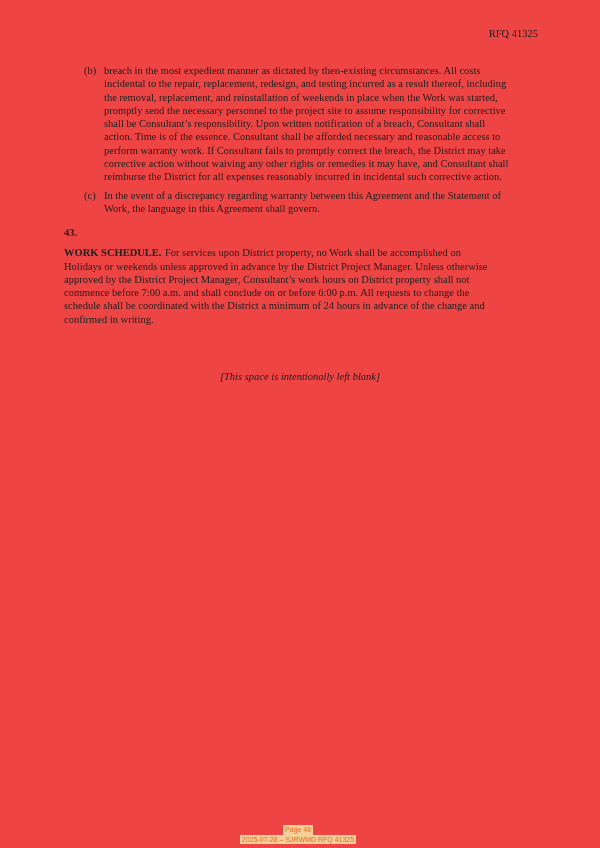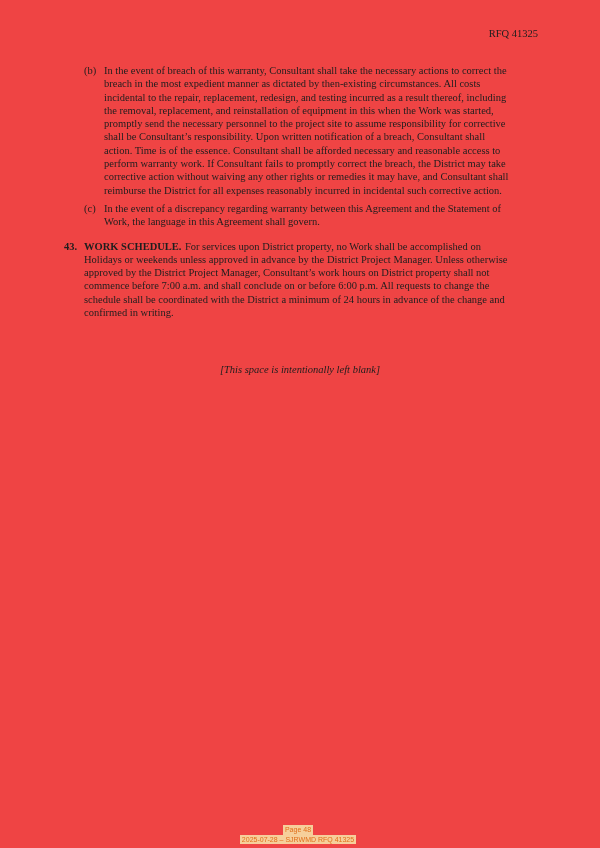--- a/index.html
+++ b/index.html
@@ -37,20 +37,21 @@
   .sub-item .item-label {
     flex: 0 0 20px;
   }
   .sub-item .item-lines {
     flex: 1;
   }
   .gap-sm { margin-top: 5px; }
   .gap-lg { margin-top: 11px; }
   .num-item {
     display: flex;
+    flex-direction: column;
   }
   .num-item .item-label {
     flex: 0 0 20px;
     font-weight: bold;
   }
   .num-item .item-lines {
     flex: 1;
   }
   .line {
     white-space: pre;
@@ -95,24 +96,23 @@
 
   <div class="header">
     <span>RFQ 41325</span>
   </div>
 
   <div class="content">
 
     <div class="sub-item">
       <span class="item-label">(b)</span>
       <div class="item-lines">
-          <div class="line">In the event of breach of this warranty, Consultant shall take the necessary actions to correct the</div>
           <div class="line">breach in the most expedient manner as dictated by then-existing circumstances. All costs</div>
           <div class="line">incidental to the repair, replacement, redesign, and testing incurred as a result thereof, including</div>
-          <div class="line">the removal, replacement, and reinstallation of equipment in this when the Work was started,</div>
+          <div class="line">the removal, replacement, and reinstallation of weekends in place when the Work was started,</div>
           <div class="line">promptly send the necessary personnel to the project site to assume responsibility for corrective</div>
           <div class="line">shall be Consultant’s responsibility. Upon written notification of a breach, Consultant shall</div>
           <div class="line">action. Time is of the essence. Consultant shall be afforded necessary and reasonable access to</div>
           <div class="line">perform warranty work. If Consultant fails to promptly correct the breach, the District may take</div>
           <div class="line">corrective action without waiving any other rights or remedies it may have, and Consultant shall</div>
           <div class="line">reimburse the District for all expenses reasonably incurred in incidental such corrective action.</div>
         </div>
     </div>
 
     <div class="sub-item gap-sm">

